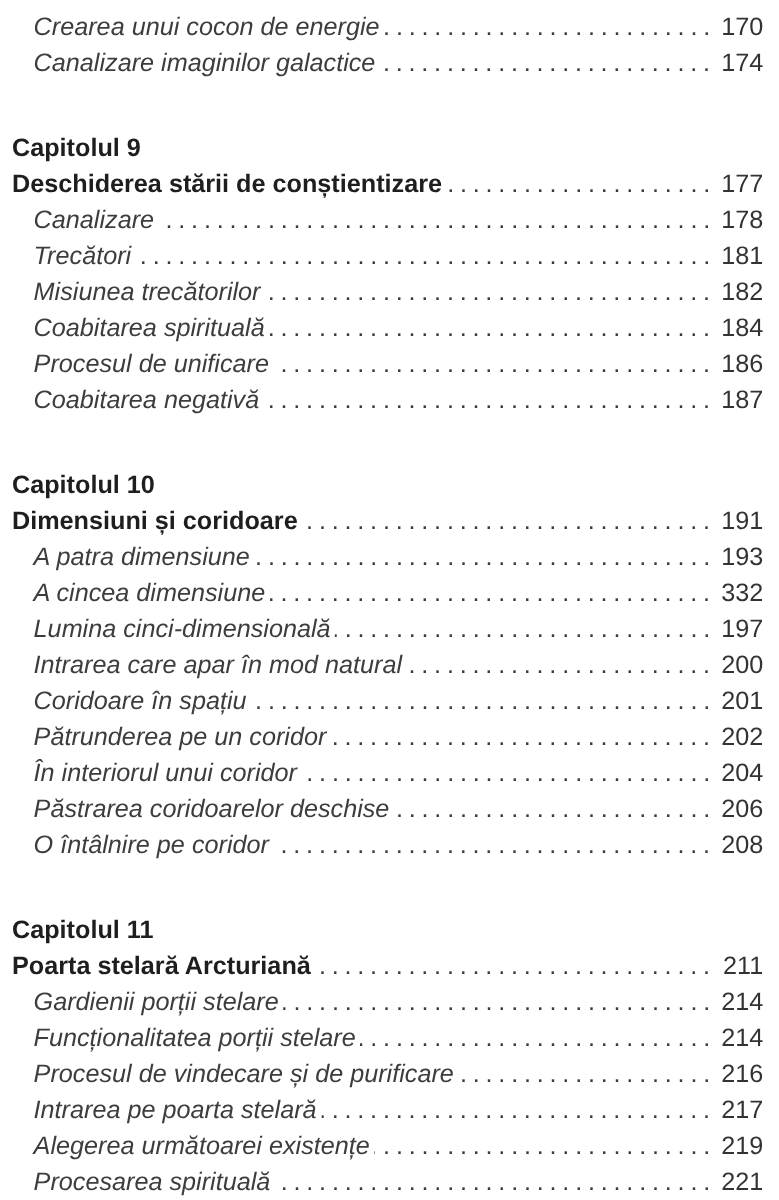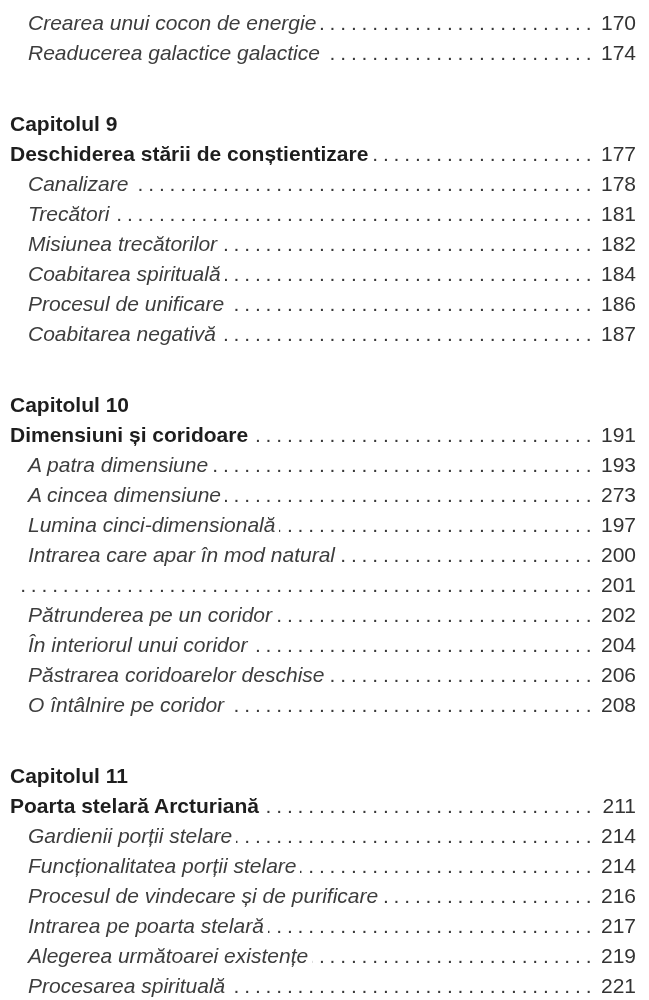--- a/index.html
+++ b/index.html
@@ -92,21 +92,21 @@
 
 <div class="page">
   <div class="toc">
       <section class="toc-section">
         <div class="toc-line entry-line">
           <span class="label">Crearea unui cocon de energie</span>
           <span class="dots"></span>
           <span class="pagenum">170</span>
         </div>
         <div class="toc-line entry-line">
-          <span class="label">Readucerea galactice galactice</span>
+          <span class="label">Canalizare imaginilor galactice</span>
           <span class="dots"></span>
           <span class="pagenum">174</span>
         </div>
       </section>
       <section class="toc-section">
         <div class="chapter-label">Capitolul 9</div>
         <div class="toc-line title-line">
           <span class="label">Deschiderea stării de conștientizare</span>
           <span class="dots"></span>
           <span class="pagenum">177</span>
@@ -150,33 +150,34 @@
           <span class="pagenum">191</span>
         </div>
         <div class="toc-line entry-line">
           <span class="label">A patra dimensiune</span>
           <span class="dots"></span>
           <span class="pagenum">193</span>
         </div>
         <div class="toc-line entry-line">
           <span class="label">A cincea dimensiune</span>
           <span class="dots"></span>
-          <span class="pagenum">273</span>
+          <span class="pagenum">332</span>
         </div>
         <div class="toc-line entry-line">
           <span class="label">Lumina cinci-dimensională</span>
           <span class="dots"></span>
           <span class="pagenum">197</span>
         </div>
         <div class="toc-line entry-line">
           <span class="label">Intrarea care apar în mod natural</span>
           <span class="dots"></span>
           <span class="pagenum">200</span>
         </div>
         <div class="toc-line entry-line">
+          <span class="label">Coridoare în spațiu</span>
           <span class="dots"></span>
           <span class="pagenum">201</span>
         </div>
         <div class="toc-line entry-line">
           <span class="label">Pătrunderea pe un coridor</span>
           <span class="dots"></span>
           <span class="pagenum">202</span>
         </div>
         <div class="toc-line entry-line">
           <span class="label">În interiorul unui coridor</span>

